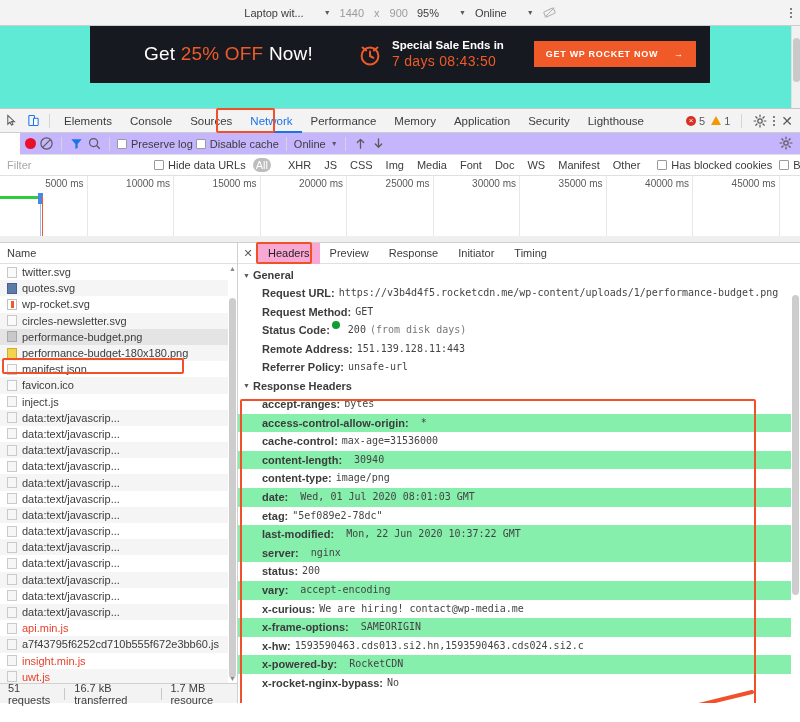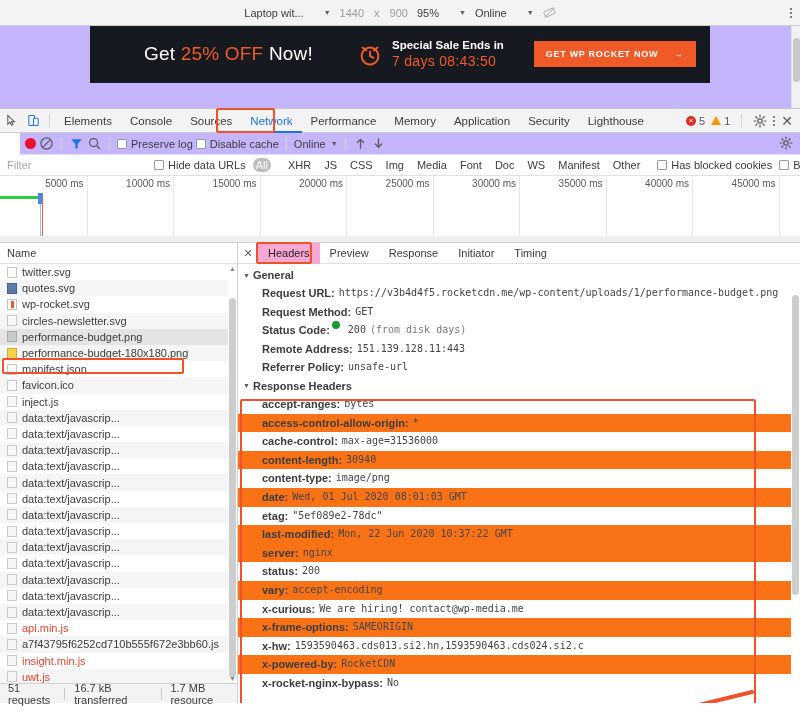--- a/index.html
+++ b/index.html
@@ -32,21 +32,21 @@
   .dim-x { color:#9b9b9b; padding:0 1px; }
   .rot-icon { width:13px; height:13px; opacity:.45; }
   .kebab {
     position:absolute; right:8px; top:50%; transform:translateY(-50%);
     display:flex; flex-direction:column; gap:2px; cursor:pointer;
   }
   .kebab i { width:2px; height:2px; background:#5a5a5a; border-radius:50%; display:block; }
 
   
   .viewport {
-    height: 83px; background: #c4b5fd;
+    height: 83px; background: #5eead4;
     border-bottom: 1px solid #c6c6c6;
     position: relative; overflow: hidden;
   }
   .vp-scroll {
     position:absolute; right:0; top:0; bottom:0; width:9px;
     background:#f1f1f1; border-left:1px solid #e0e0e0;
   }
   .vp-thumb { position:absolute; top:12px; left:1px; width:7px; height:44px; background:#c9c9c9; border-radius:4px; }
   .banner {
     position:absolute; left:90px; top:-1px; width:620px; height:58px;
@@ -167,21 +167,21 @@
   .rp-tabs { height:21px; border-bottom:1px solid #e0e0e0; display:flex; align-items:center; gap:0; background:#fff; position:relative; }
   .rp-x { width:20px; text-align:center; font-size:11px; color:#5a5a5a; cursor:pointer; }
   .rtab { padding:0 10px; height:21px; line-height:21px; font-size:11px; color:#3c3c3c; cursor:pointer; }
   .rtab.active { background:#f9a8d4; color:#222; }
   .rtab-hl { position:absolute; left:18px; top:-1px; width:56px; height:22px; border:2px solid #f0512b; border-radius:2px; pointer-events:none; }
   .rp-body { flex:1; overflow:hidden; position:relative; padding-top:2px; }
 
   .sec-head { display:flex; align-items:center; gap:3px; font-size:11px; font-weight:bold; color:#3c3c3c; padding:3px 0 3px 5px; }
   .tri { font-size:7px; color:#5a5a5a; }
   .hrow { display:flex; font-size:11px; line-height:18.6px; padding-left:24px; color:#3c3c3c; }
-  .hrow.alt { background:#f97316; }
+  .hrow.alt { background:#86efac;gap:8px; }
   .hk { font-weight:bold; white-space:nowrap; }
   .hv { font-family:"DejaVu Sans Mono", monospace; font-size:10px; color:#444; padding-left:4px; white-space:nowrap; overflow:hidden; }
   .sdot { width:8px; height:8px; border-radius:50%; background:#0f9d2f; display:inline-block; margin:0 4px 0 2px; }
   .muted { color:#777; }
 
   .rp-hl {
     position:absolute; left:2px; top:135px; width:516px; height:323px;
     border:2px solid #f0512b; border-radius:2px; pointer-events:none;
   }
   .rp-scroll { position:absolute; right:0; top:21px; bottom:0; width:9px; background:#fff; }

